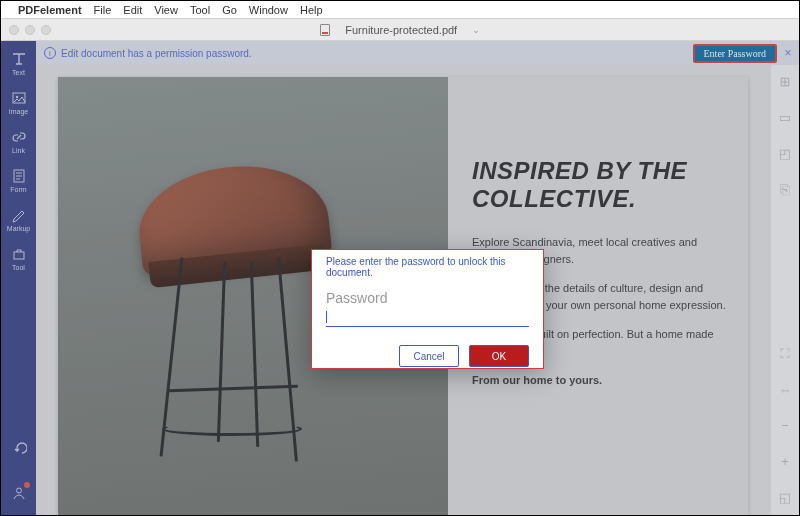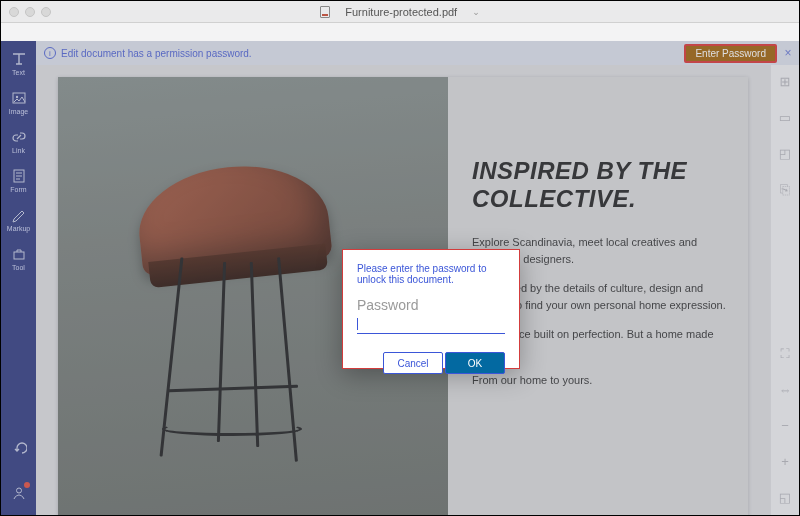--- a/index.html
+++ b/index.html
@@ -28,69 +28,80 @@
 .sb-item .sb-ico { width:16px; height:16px; opacity:.9; }
 .sb-item .sb-lbl { font-size:7px; margin-top:2px; color:#cfd4f2; }
 .sb-spacer { flex:1; }
 .sb-bottom .sb-ico { margin-bottom:14px; }
 .sb-user { position:relative; }
 .sb-dot { position:absolute; top:-3px; right:-3px; width:6px; height:6px; border-radius:50%; background:#e74c3c; }
 
 
 .notif { position:absolute; left:35px; right:0; top:0; height:24px; background:#dfe3ee; display:flex; align-items:center; font-size:10px; color:#4f63d6; padding-left:8px; }
 .notif .info-ico { width:12px; height:12px; border:1px solid #4f63d6; border-radius:50%; display:flex; align-items:center; justify-content:center; font-size:8px; margin-right:5px; }
-.notif .pw-btn { margin-left:auto; background:#a16207; color:#fff; font-size:10px; padding:2px 9px; border-radius:2px; border:2px solid #d33; cursor:pointer; }
+.notif .pw-btn { margin-left:auto; background:#0369a1; color:#fff; font-size:10px; padding:2px 9px; border-radius:2px; border:2px solid #d33; cursor:pointer;font-family:Liberation Serif, serif; }
 .notif .close-x { width:22px; text-align:center; color:#6b7bd8; font-size:12px; cursor:pointer; }
 
 
 .rpanel { position:absolute; top:24px; right:0; bottom:0; width:29px; background:#f3f3f4; border-left:1px solid #e2e2e4; display:flex; flex-direction:column; align-items:center; padding-top:10px; gap:22px; color:#b4b4ba; }
 .rpanel .rspacer { flex:1; }
 .rpanel .rico { width:14px; height:14px; font-size:13px; line-height:14px; text-align:center; cursor:pointer; color:#b8b8be; }
 
 
 .viewer { position:absolute; top:24px; left:35px; right:29px; bottom:0; background:#e0e0e2; overflow:hidden; display:flex; justify-content:center; padding:12px 0; }
 .page { width:690px; height:450px; background:#ddd; box-shadow:0 1px 4px rgba(0,0,0,.2); display:flex; position:relative; }
 .page-left { width:390px; background:linear-gradient(175deg,#87908c 0%,#7c827d 35%,#6a6f69 100%); position:relative; overflow:hidden; }
 .page-right { flex:1; background:#dcdcdc; padding:80px 20px 0 24px; font-family:Georgia,"Times New Roman",serif; color:#222; }
 .page-right h1 { font-family:Helvetica,Arial,sans-serif; font-weight:800; font-size:24px; line-height:1.15; letter-spacing:0.5px; margin-bottom:22px;font-style:italic; }
 .page-right p { font-size:11px; line-height:1.55; margin-bottom:12px; color:#333; }
-.page-right .bold { font-weight:normal; }
+.page-right .bold { font-weight:bold; }
 
 
 .chair-seat { position:absolute; top:90px; left:80px; width:190px; height:100px; background:linear-gradient(140deg,#a8593f,#6f3522); border-radius:50% 50% 12px 12px / 60% 60% 12px 12px; transform:rotate(-6deg); box-shadow:inset -10px -18px 30px rgba(0,0,0,.4), 0 6px 12px rgba(0,0,0,.35); }
 .chair-seat::before { content:""; position:absolute; left:6px; right:6px; bottom:-12px; height:26px; background:linear-gradient(#4a2314,#2a130a); border-radius:0 0 8px 8px; }
 .leg { position:absolute; background:#1c1c1c; width:3px; border-radius:1px; }
 .leg.l1 { top:180px; left:112px; height:200px; transform:rotate(6deg); }
 .leg.l2 { top:180px; left:228px; height:205px; transform:rotate(-5deg); }
 .leg.l3 { top:185px; left:162px; height:180px; transform:rotate(2deg); }
 .leg.l4 { top:185px; left:195px; height:185px; transform:rotate(-2deg); }
 .crossbar { position:absolute; top:310px; left:110px; width:130px; height:3px; background:#1c1c1c; border-radius:1px; transform:rotate(-2deg); }
 .footring { position:absolute; top:345px; left:104px; width:140px; height:14px; border:3px solid #1c1c1c; border-radius:50%; border-top-color:transparent; }
 
 
 .dim { position:absolute; inset:0; background:rgba(120,125,135,.25); }
 
 
-.modal { position:absolute; top:208px; left:310px; width:178px; height:120px; background:#fff; box-shadow:0 6px 24px rgba(0,0,0,.3); border:1px solid #d33c3c; padding:13px 14px 10px;margin-left:31px; }
+.modal { position:absolute; top:208px; left:310px; width:233px; height:120px; background:#fff; box-shadow:0 6px 24px rgba(0,0,0,.3); border:1px solid #d33c3c; padding:6px 14px 10px; }
 .modal-msg { font-size:10px; color:#3b56d8; margin-bottom:12px; }
 .modal-lbl { font-size:14px; color:#9a9a9a; margin-bottom:2px; }
 .modal-input { width:100%; border:none; border-bottom:1px solid #3b56d8; font-size:11px; padding:2px 0 3px; outline:none; color:#333; }
 .modal-caret { display:inline-block; width:1px; height:12px; background:#3b56d8; vertical-align:middle; }
-.modal-btns { display:flex; justify-content:flex-end; gap:2px; margin-top:18px; }
+.modal-btns { display:flex; justify-content:flex-end; gap:10px; margin-top:18px; }
 .modal-btns button { width:60px; height:22px; font-size:10px; border-radius:2px; cursor:pointer; }
 .btn-cancel { background:#fff; border:1px solid #3b56d8; color:#3b56d8; }
-.btn-ok { background:#0369a1; border:1px solid #3b56d8; color:#fff; }
+.btn-ok { background:#b91c1c; border:1px solid #3b56d8; color:#fff; }
 
 svg { display:block; }
 </style>
 </head>
 <body>
 
 <div class="root">
 
+  <div class="menubar">
+    <span class="apple"></span>
+    <span class="appname">PDFelement</span>
+    <span class="mitem">File</span>
+    <span class="mitem">Edit</span>
+    <span class="mitem">View</span>
+    <span class="mitem">Tool</span>
+    <span class="mitem">Go</span>
+    <span class="mitem">Window</span>
+    <span class="mitem">Help</span>
+  </div>
 
   <div class="titlebar">
     <div class="trafficlights">
       <div class="tl"></div>
       <div class="tl"></div>
       <div class="tl"></div>
     </div>
     <div class="titlecenter">
       <span class="docicon"></span>
       <span>Furniture-protected.pdf</span>

